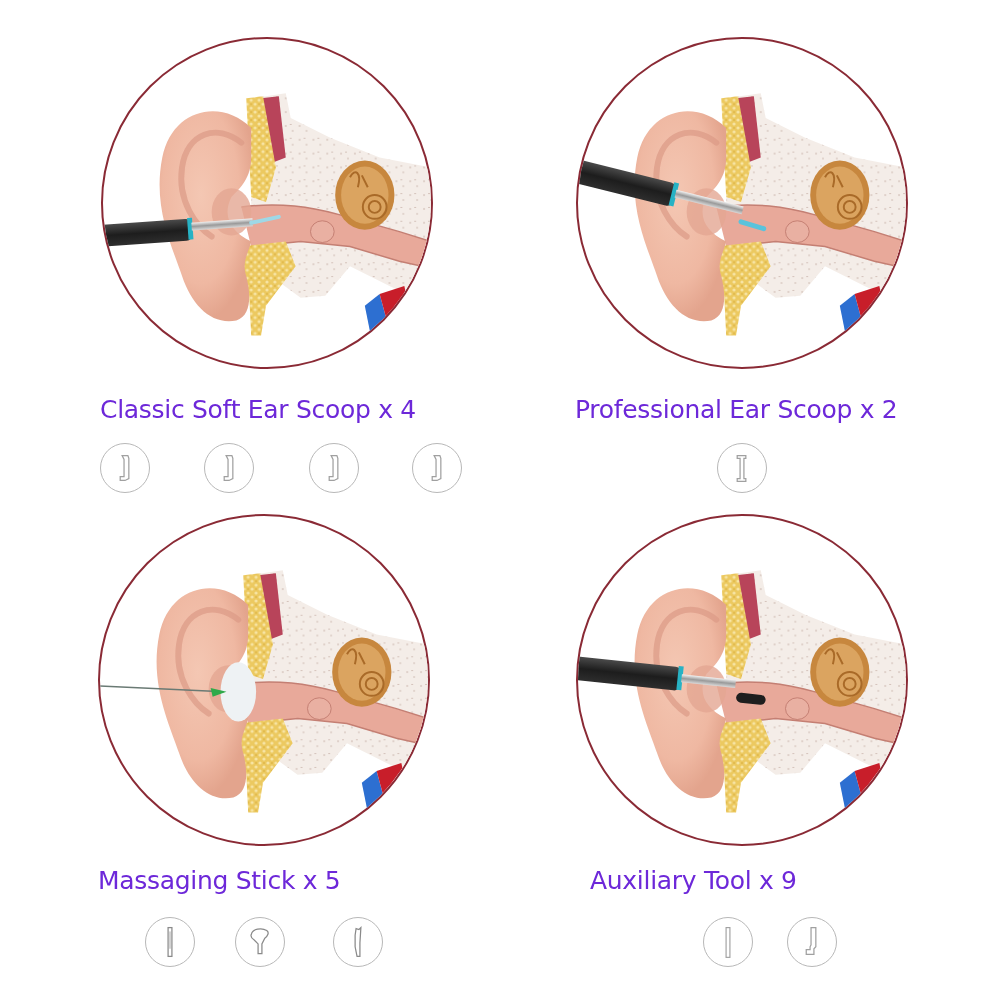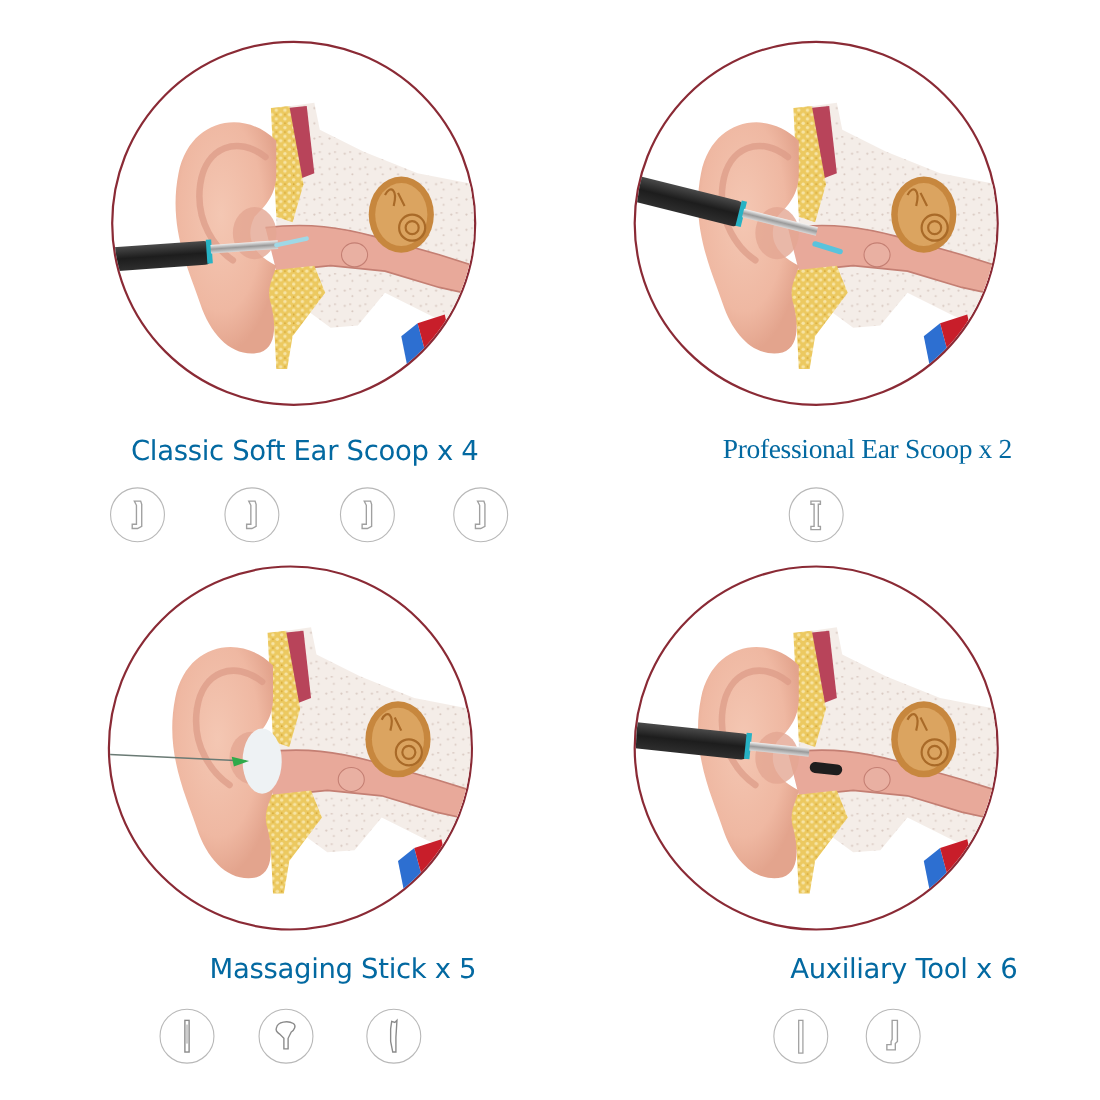--- a/index.html
+++ b/index.html
@@ -2,22 +2,22 @@
 <html><head>
 <meta charset="utf-8">
 <style>
   html, body { margin: 0; padding: 0; background: #ffffff; }
   body { width: 1000px; height: 1000px; position: relative; overflow: hidden;
          font-family: "DejaVu Sans", "Liberation Sans", sans-serif; }
   .panel { position: absolute; }
   .illus { position: absolute; width: 332px; height: 332px; border-radius: 50%;
            border: 2px solid #8a2a35; overflow: hidden; background: #fff; box-sizing: border-box; }
   .illus svg { width: 100%; height: 100%; display: block; }
-  .caption { position: absolute; color: #0369a1; font-size: 25px; white-space: nowrap;
-             text-align: right; letter-spacing: -0.3px; }
+  .caption { position: absolute; color: #6d28d9; font-size: 25px; white-space: nowrap;
+             text-align: left; letter-spacing: -0.3px; }
   .icons { position: absolute; height: 52px; }
   .icon { position: absolute; width: 50px; height: 50px; border: 1.5px solid #b8b8b8;
           border-radius: 50%; box-sizing: border-box; background: #fff; }
   .icon svg { width: 100%; height: 100%; display: block; }
 </style>
 </head>
 <body>
 
 <svg width="0" height="0" style="position:absolute">
   <defs>
@@ -120,21 +120,21 @@
 <div class="panel">
   <div class="illus" style="left:576px; top:37px;">
     <svg viewBox="0 0 332 332">
       <use href="#ear"></use>
       <rect x="-15" y="132" width="115" height="24" rx="7" fill="url(#scope)" transform="rotate(14 40 144)"></rect>
       <rect x="96" y="131" width="5" height="24" fill="#27b2c4" transform="rotate(14 40 144)"></rect>
       <rect x="100" y="138" width="70" height="8" fill="url(#steel)" transform="rotate(14 40 144)"></rect>
       <path d="M165 185 L188 192" stroke="#59c3dc" stroke-width="5" stroke-linecap="round"></path>
     </svg>
   </div>
-  <div class="caption" style="left:575px; top:395px; width:345px;font-family:Liberation Serif, serif;">Professional Ear Scoop x 2</div>
+  <div class="caption" style="left:575px; top:395px; width:345px;">Professional Ear Scoop x 2</div>
   <div class="icons">
     <div class="icon" style="left:717px; top:443px;">
       <svg viewBox="0 0 50 50">
           <path d="M20 12 L29 12 L29 15 L27 15 L27 36 L29 36 L29 39 L20 39 L20 36 L23 36 L23 15 L20 15 Z" fill="none" stroke="#a0a0a0" stroke-width="1.3"></path>
         </svg>
     </div>
   </div>
 </div>
 
 <div class="panel">
@@ -170,21 +170,21 @@
 <div class="panel">
   <div class="illus" style="left:576px; top:514px;">
     <svg viewBox="0 0 332 332">
       <use href="#ear"></use>
       <rect x="-15" y="147" width="120" height="24" rx="7" fill="url(#scope)" transform="rotate(6 45 159)"></rect>
       <rect x="101" y="146" width="5" height="24" fill="#27b2c4" transform="rotate(6 45 159)"></rect>
       <rect x="105" y="154" width="55" height="8" fill="url(#steel)" transform="rotate(6 45 159)"></rect>
       <rect x="160" y="180" width="30" height="10" rx="5" fill="#1e1e1e" transform="rotate(6 175 185)"></rect>
     </svg>
   </div>
-  <div class="caption" style="left:590px; top:866px; width:335px;">Auxiliary Tool x 6</div>
+  <div class="caption" style="left:590px; top:866px; width:335px;">Auxiliary Tool x 9</div>
   <div class="icons">
     <div class="icon" style="left:703px; top:917px;">
       <svg viewBox="0 0 50 50">
           <rect x="23" y="10" width="4" height="31" fill="none" stroke="#a0a0a0" stroke-width="1.2"></rect>
         </svg>
     </div>
     <div class="icon" style="left:787px; top:917px;">
       <svg viewBox="0 0 50 50">
           <path d="M24 10 L29 10 L29 30 L27 32 L27 38 L19 38 L19 33 L23 33 L23 30 L24 28 Z" fill="none" stroke="#a0a0a0" stroke-width="1.3"></path>
         </svg>

